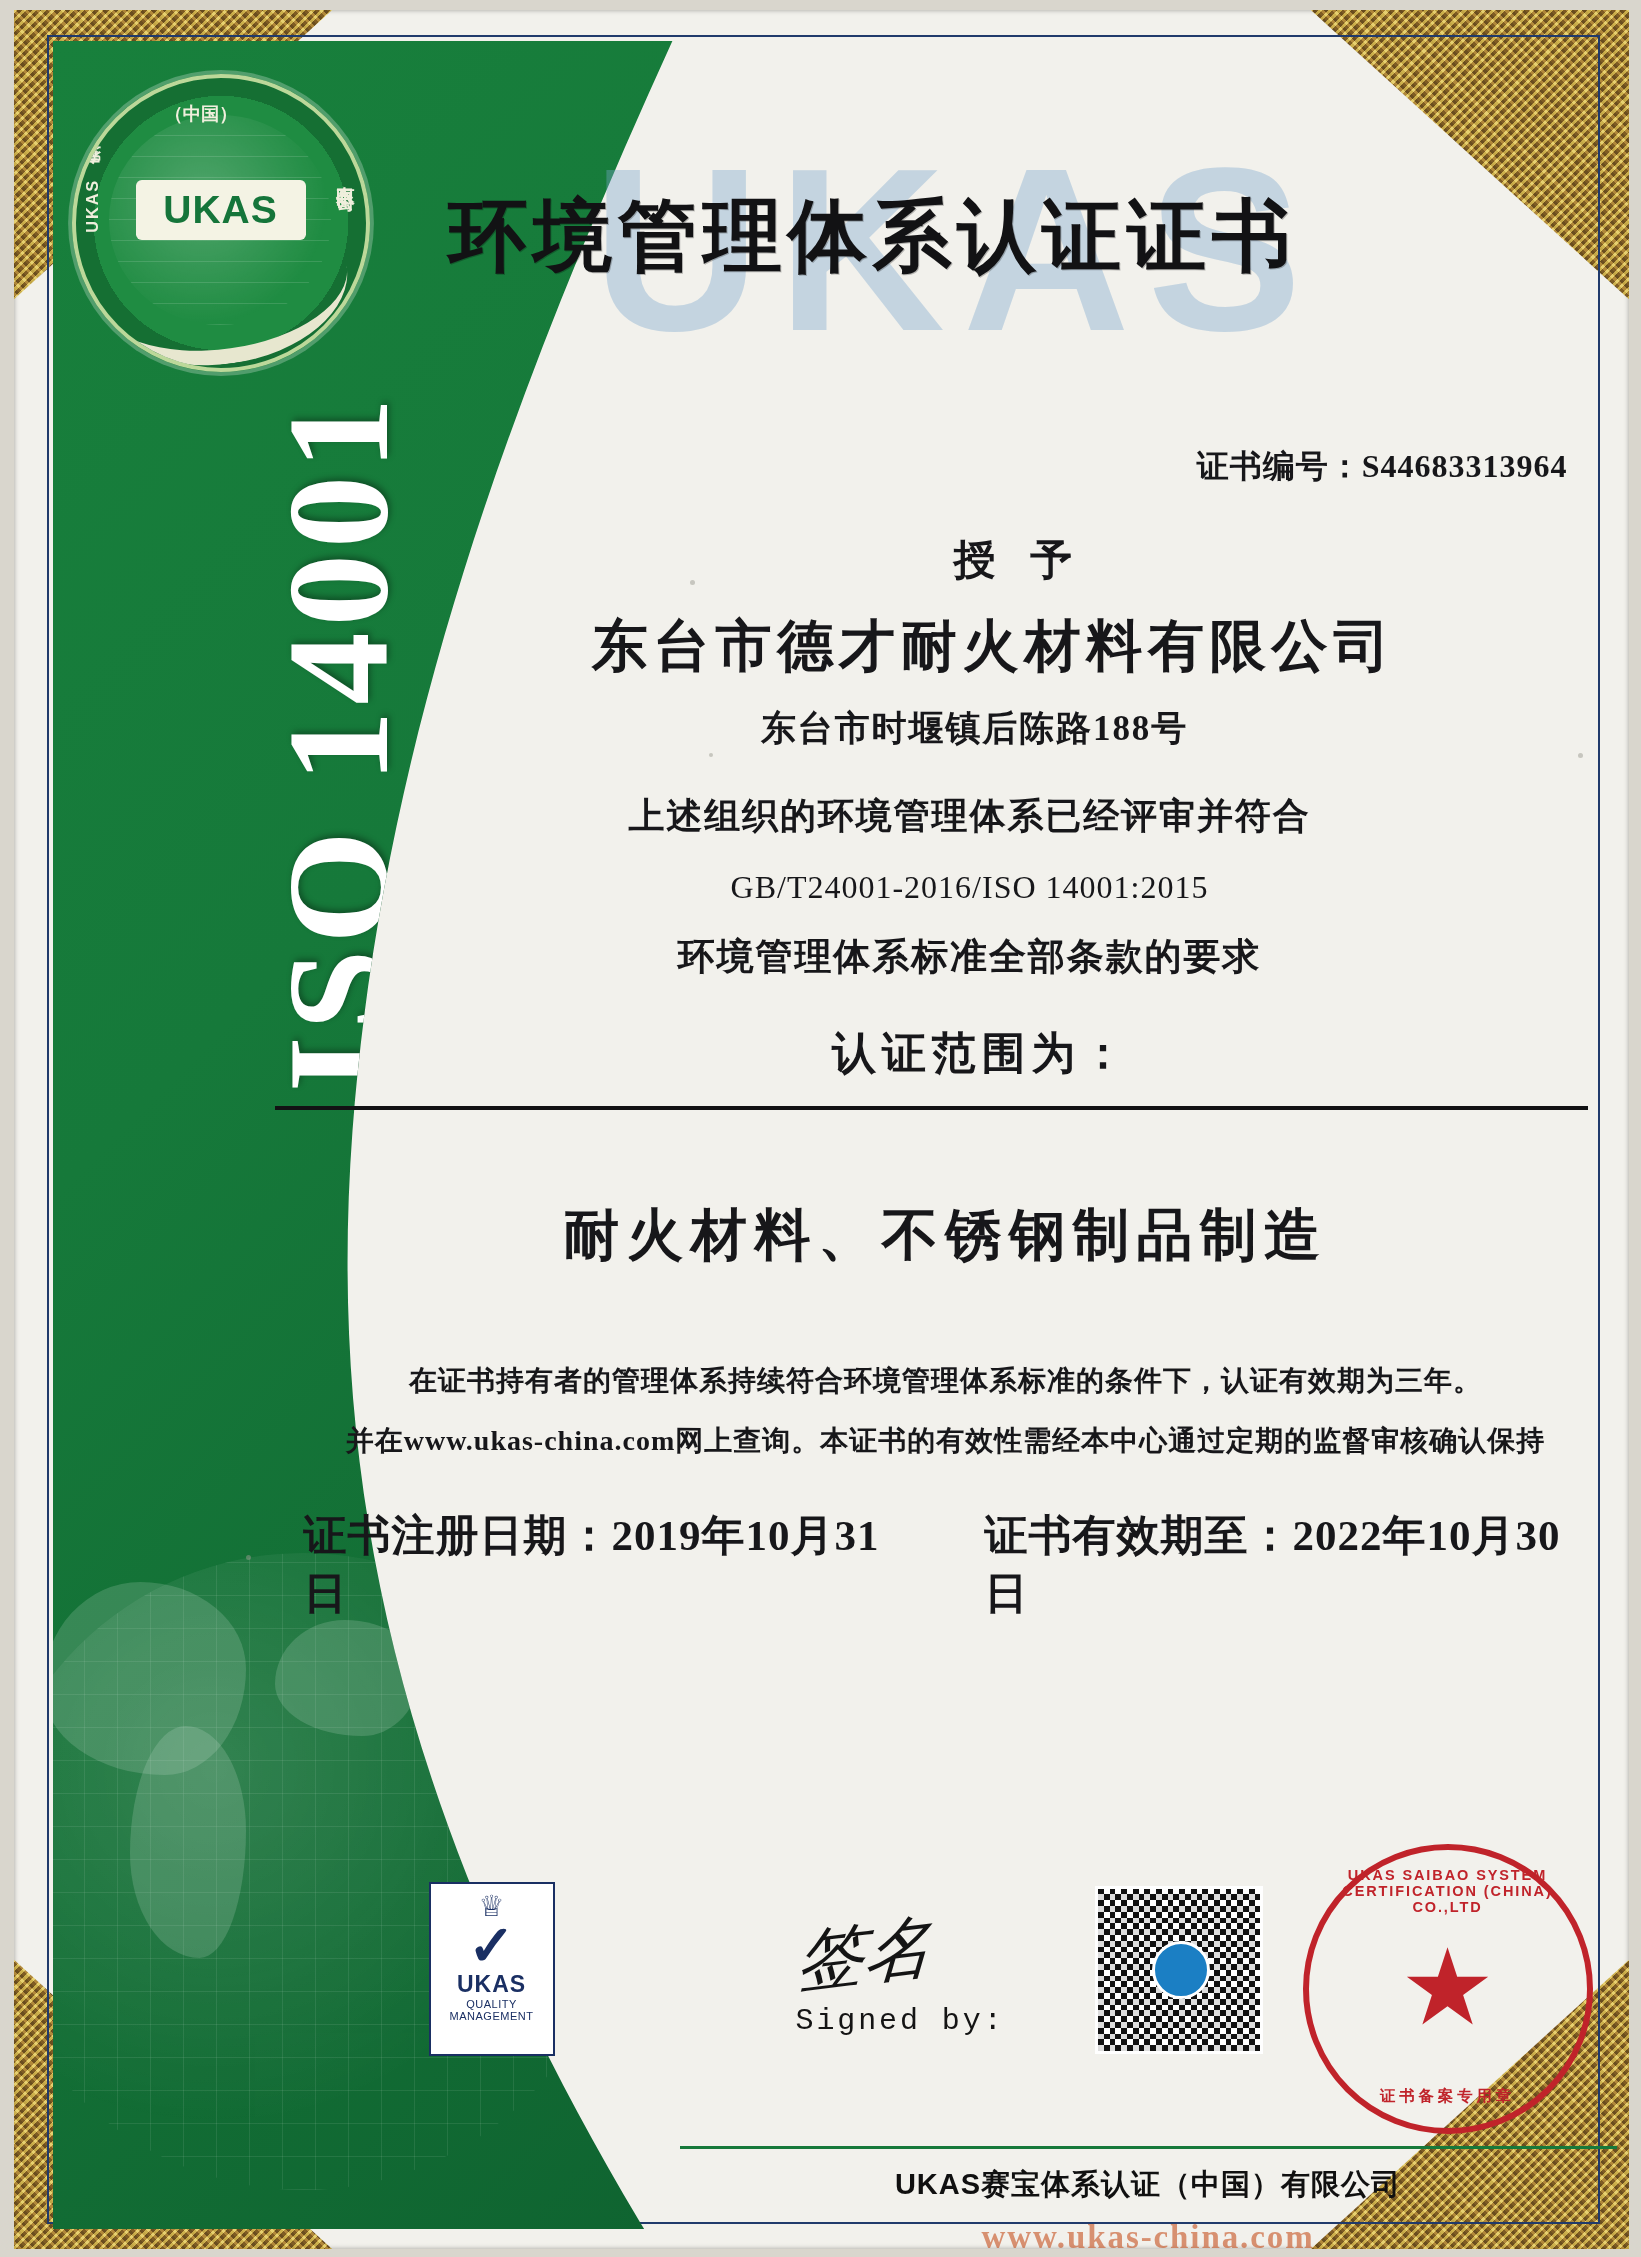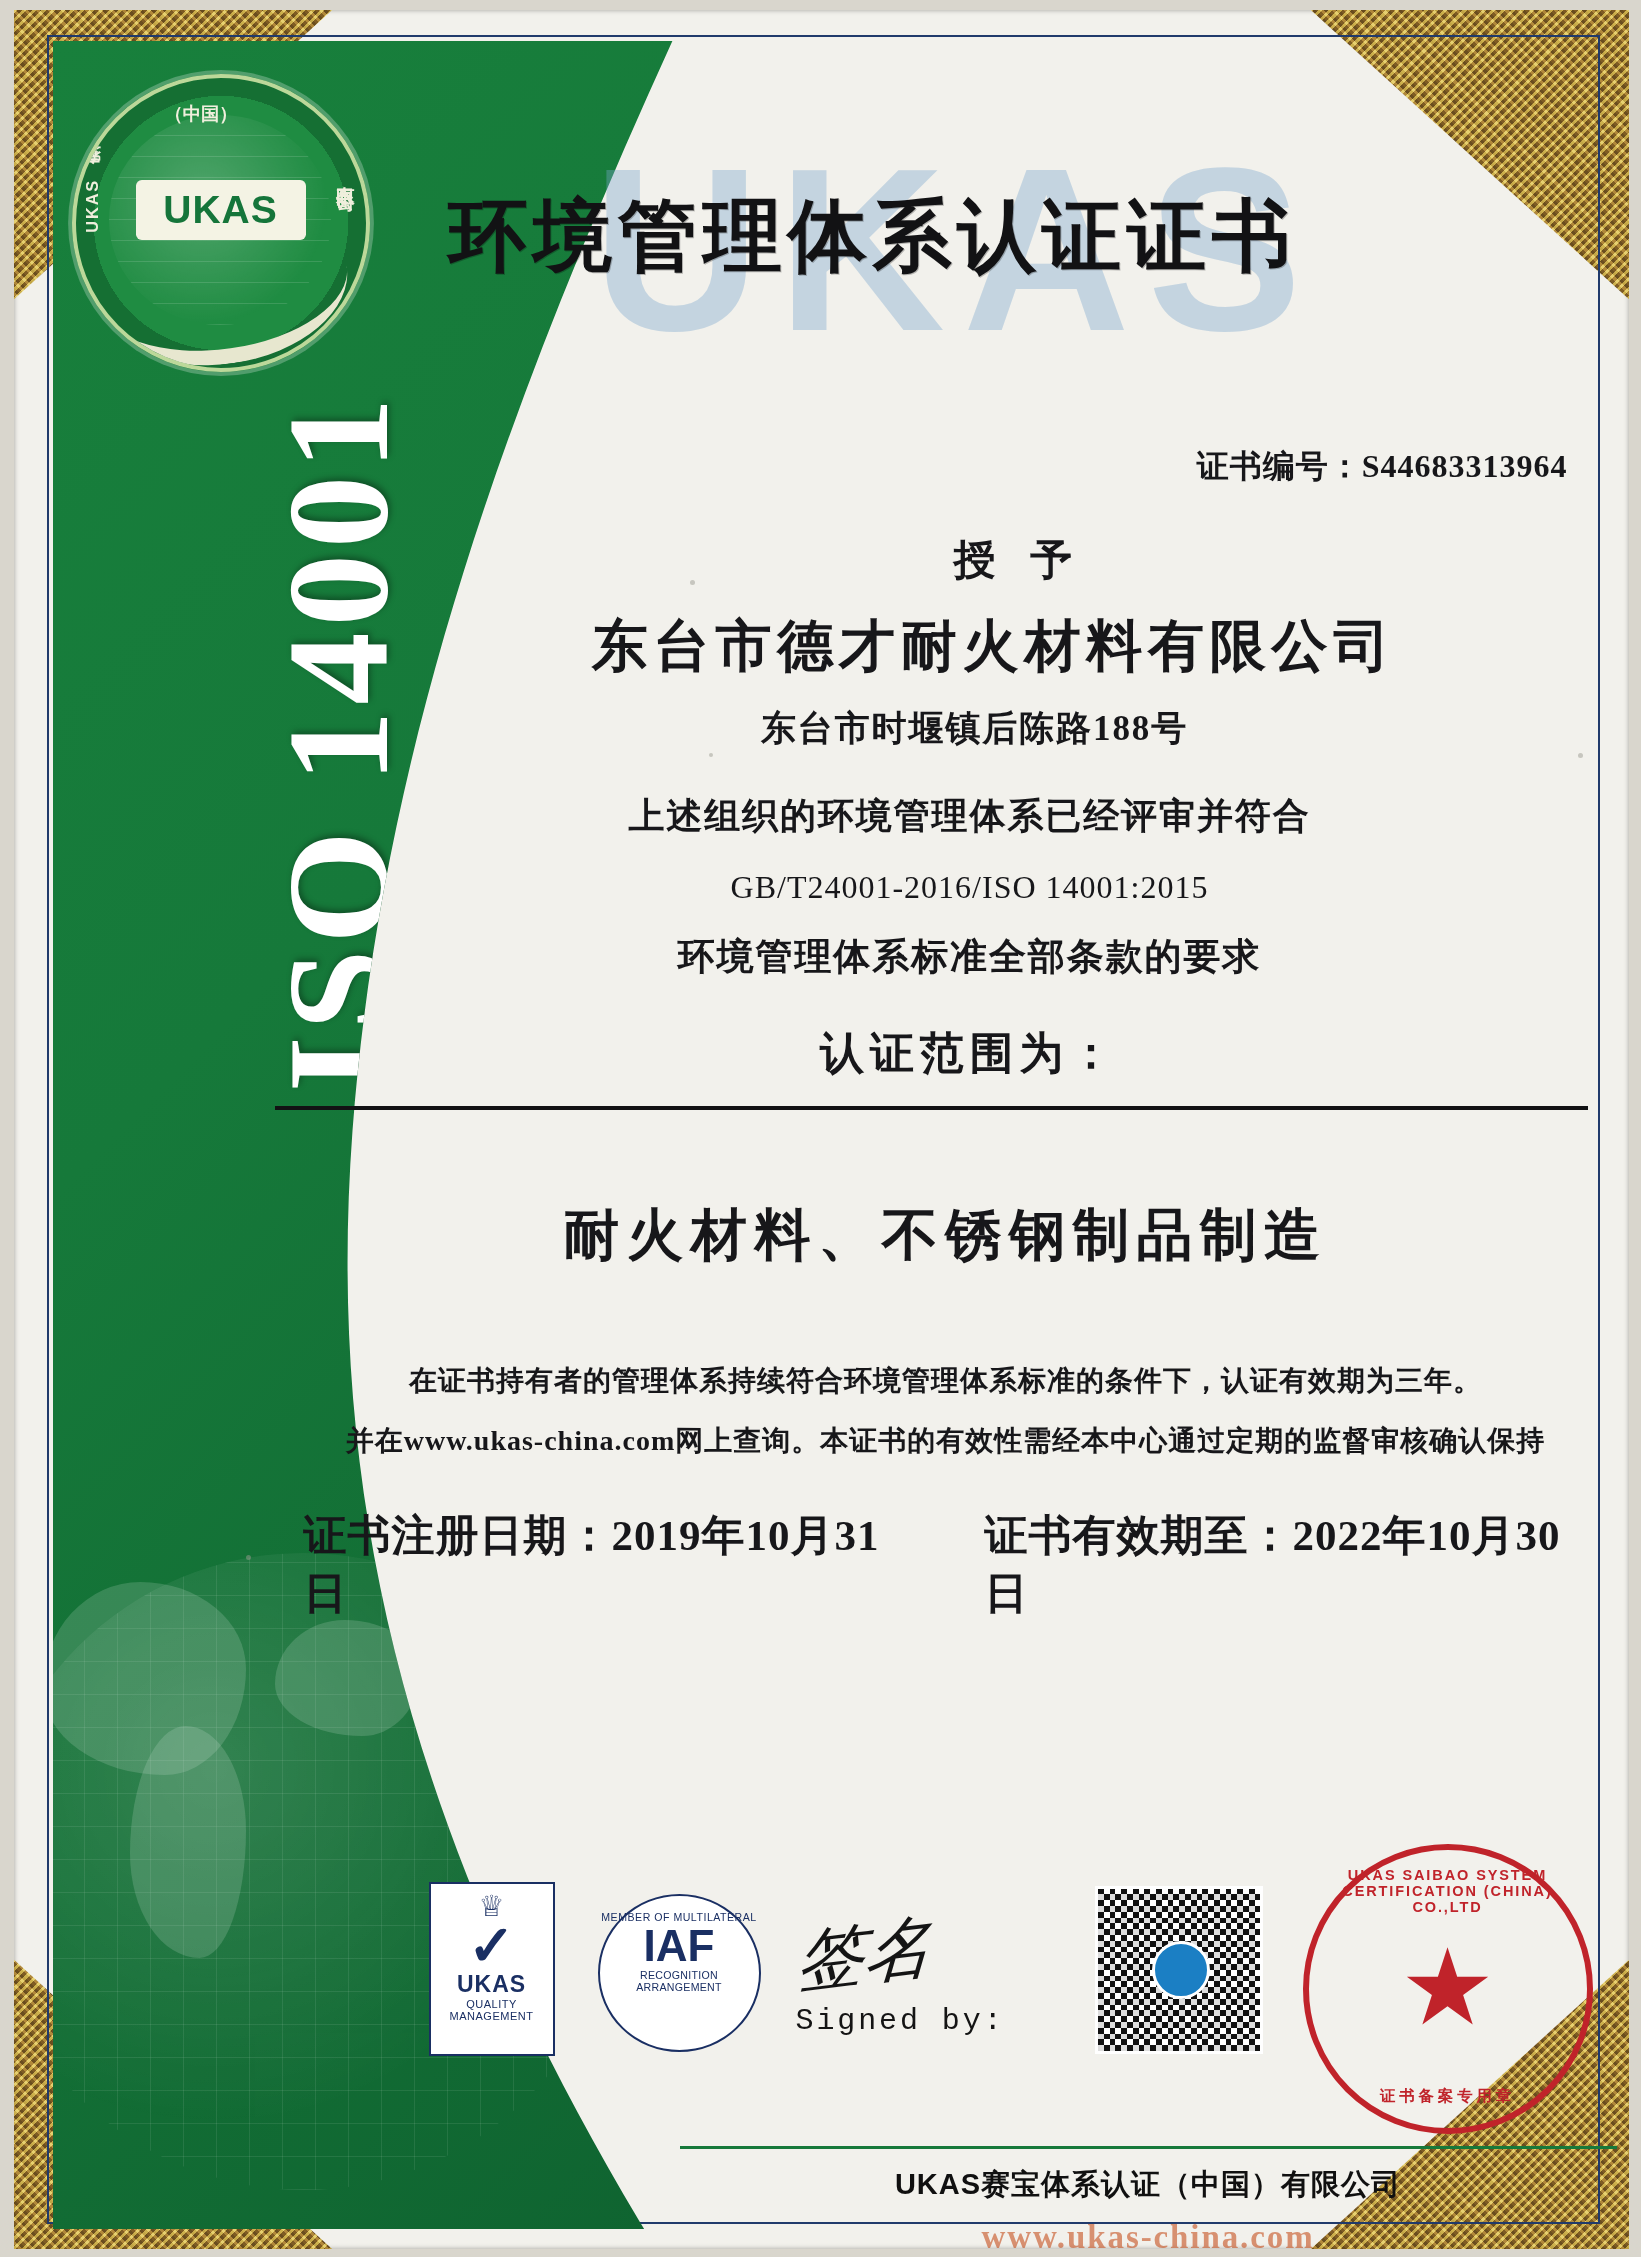--- a/index.html
+++ b/index.html
@@ -257,21 +257,21 @@
     left: 0; top: 777px;
     width: 1178px;
     text-align: center;
     font-family: "Liberation Serif", serif;
     font-weight: 600;
     font-size: 37px;
     letter-spacing: 1.9px;
   }
   .scope-label {
     position: absolute;
-    left: 0; top: 869px;
+    left: 12px; top: 869px;
     width: 1178px;
     text-align: center;
     font-family: "Liberation Sans", sans-serif;
     font-weight: 700;
     font-size: 44px;
     letter-spacing: 5.8px;
   }
   .rule {
     position: absolute;
     left: -106px; top: 951px;
@@ -534,25 +534,20 @@
     <div class="logo-row">
 
       <div class="ukas-crown">
         <div class="crown">♕</div>
         <div class="tick">✓</div>
         <div class="nm">UKAS</div>
         <div class="sub">QUALITY</div>
         <div class="sub">MANAGEMENT</div>
       </div>
 
-      <div class="iaf">
-        <div class="top">MEMBER OF MULTILATERAL</div>
-        <div class="mid">IAF</div>
-        <div class="bot">RECOGNITION ARRANGEMENT</div>
-      </div>
 
       <div class="signature">
         <div class="scribble">签名</div>
         <div class="signed">Signed by:</div>
       </div>
 
       <div class="qr">
         <div class="center-dot"></div>
       </div>
 

